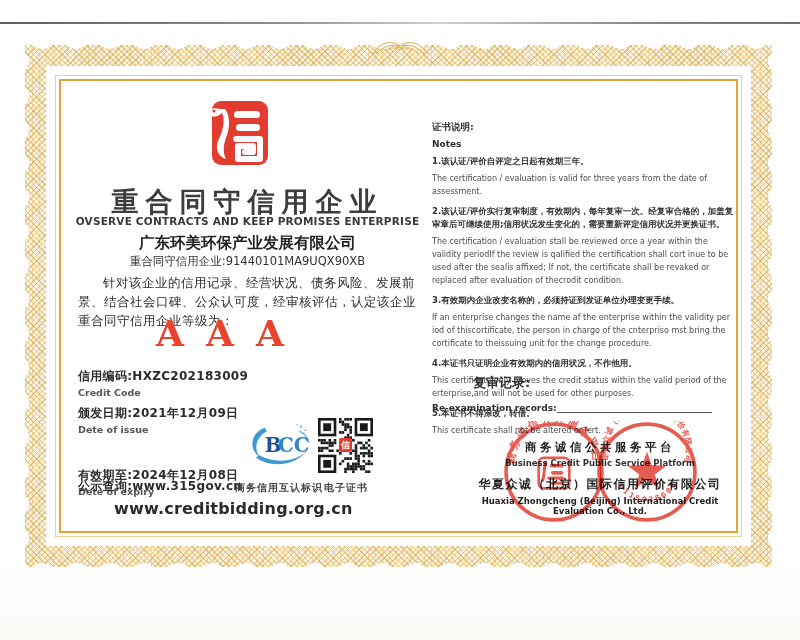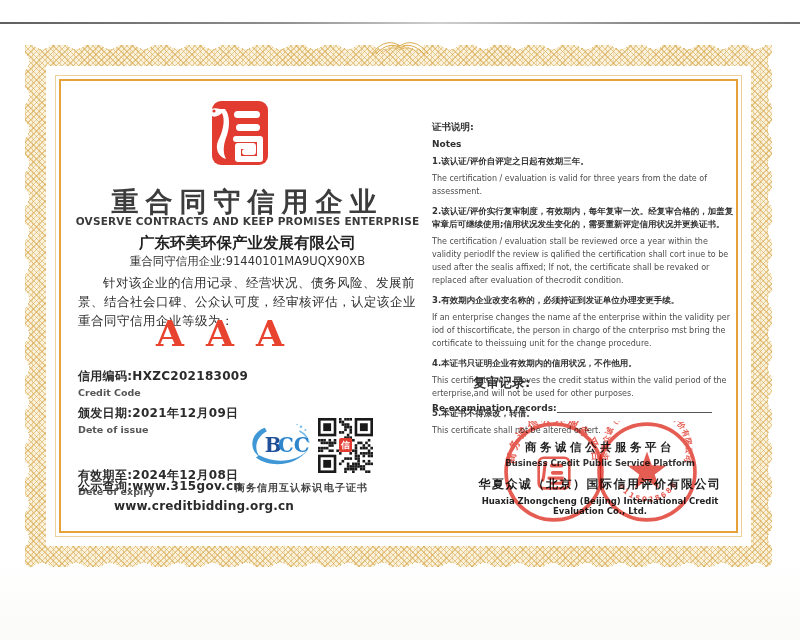--- a/index.html
+++ b/index.html
@@ -55,21 +55,21 @@
   .grade{position:absolute;left:120px;top:312px;width:200px;text-align:center;
     font-size:36px;font-weight:bold;color:#e8432e;letter-spacing:22px;text-indent:22px;}
   .field{position:absolute;left:78px;color:#2b2b2b;}
   .field .zh{font-size:12px;font-weight:600;letter-spacing:.3px;}
   .field .en{font-size:9.5px;color:#555;margin-top:2px;font-weight:600;}
   .f-credit{top:368px;}
   .f-issue{top:405px;}
   .f-expiry{top:467px;}
   .f-query{top:478px;}
   .f-query .zh{font-weight:600;}
-  .f-query .url2{font-size:12px;font-weight:600;margin-top:4px;margin-left:36px;letter-spacing:.2px;}
+  .f-query .url2{font-size:16px;font-weight:600;margin-top:4px;margin-left:36px;letter-spacing:.2px;}
 
   .bcc-box{position:absolute;left:246px;top:422px;width:66px;height:48px;}
   .bcc-label{position:absolute;left:230px;top:481px;width:98px;text-align:center;
     font-size:10px;font-weight:bold;color:#444;letter-spacing:1px;}
   .qr-box{position:absolute;left:318px;top:418px;width:55px;height:55px;background:#fff;}
   .qr-center-logo{position:absolute;left:21px;top:20px;width:13px;height:14px;background:#e23b30;border-radius:2px;
     display:flex;align-items:center;justify-content:center;color:#fff;font-size:9px;font-weight:bold;}
   .qr-label{position:absolute;left:318px;top:481px;width:56px;text-align:center;
     font-size:10px;font-weight:bold;color:#444;letter-spacing:1px;}
 

